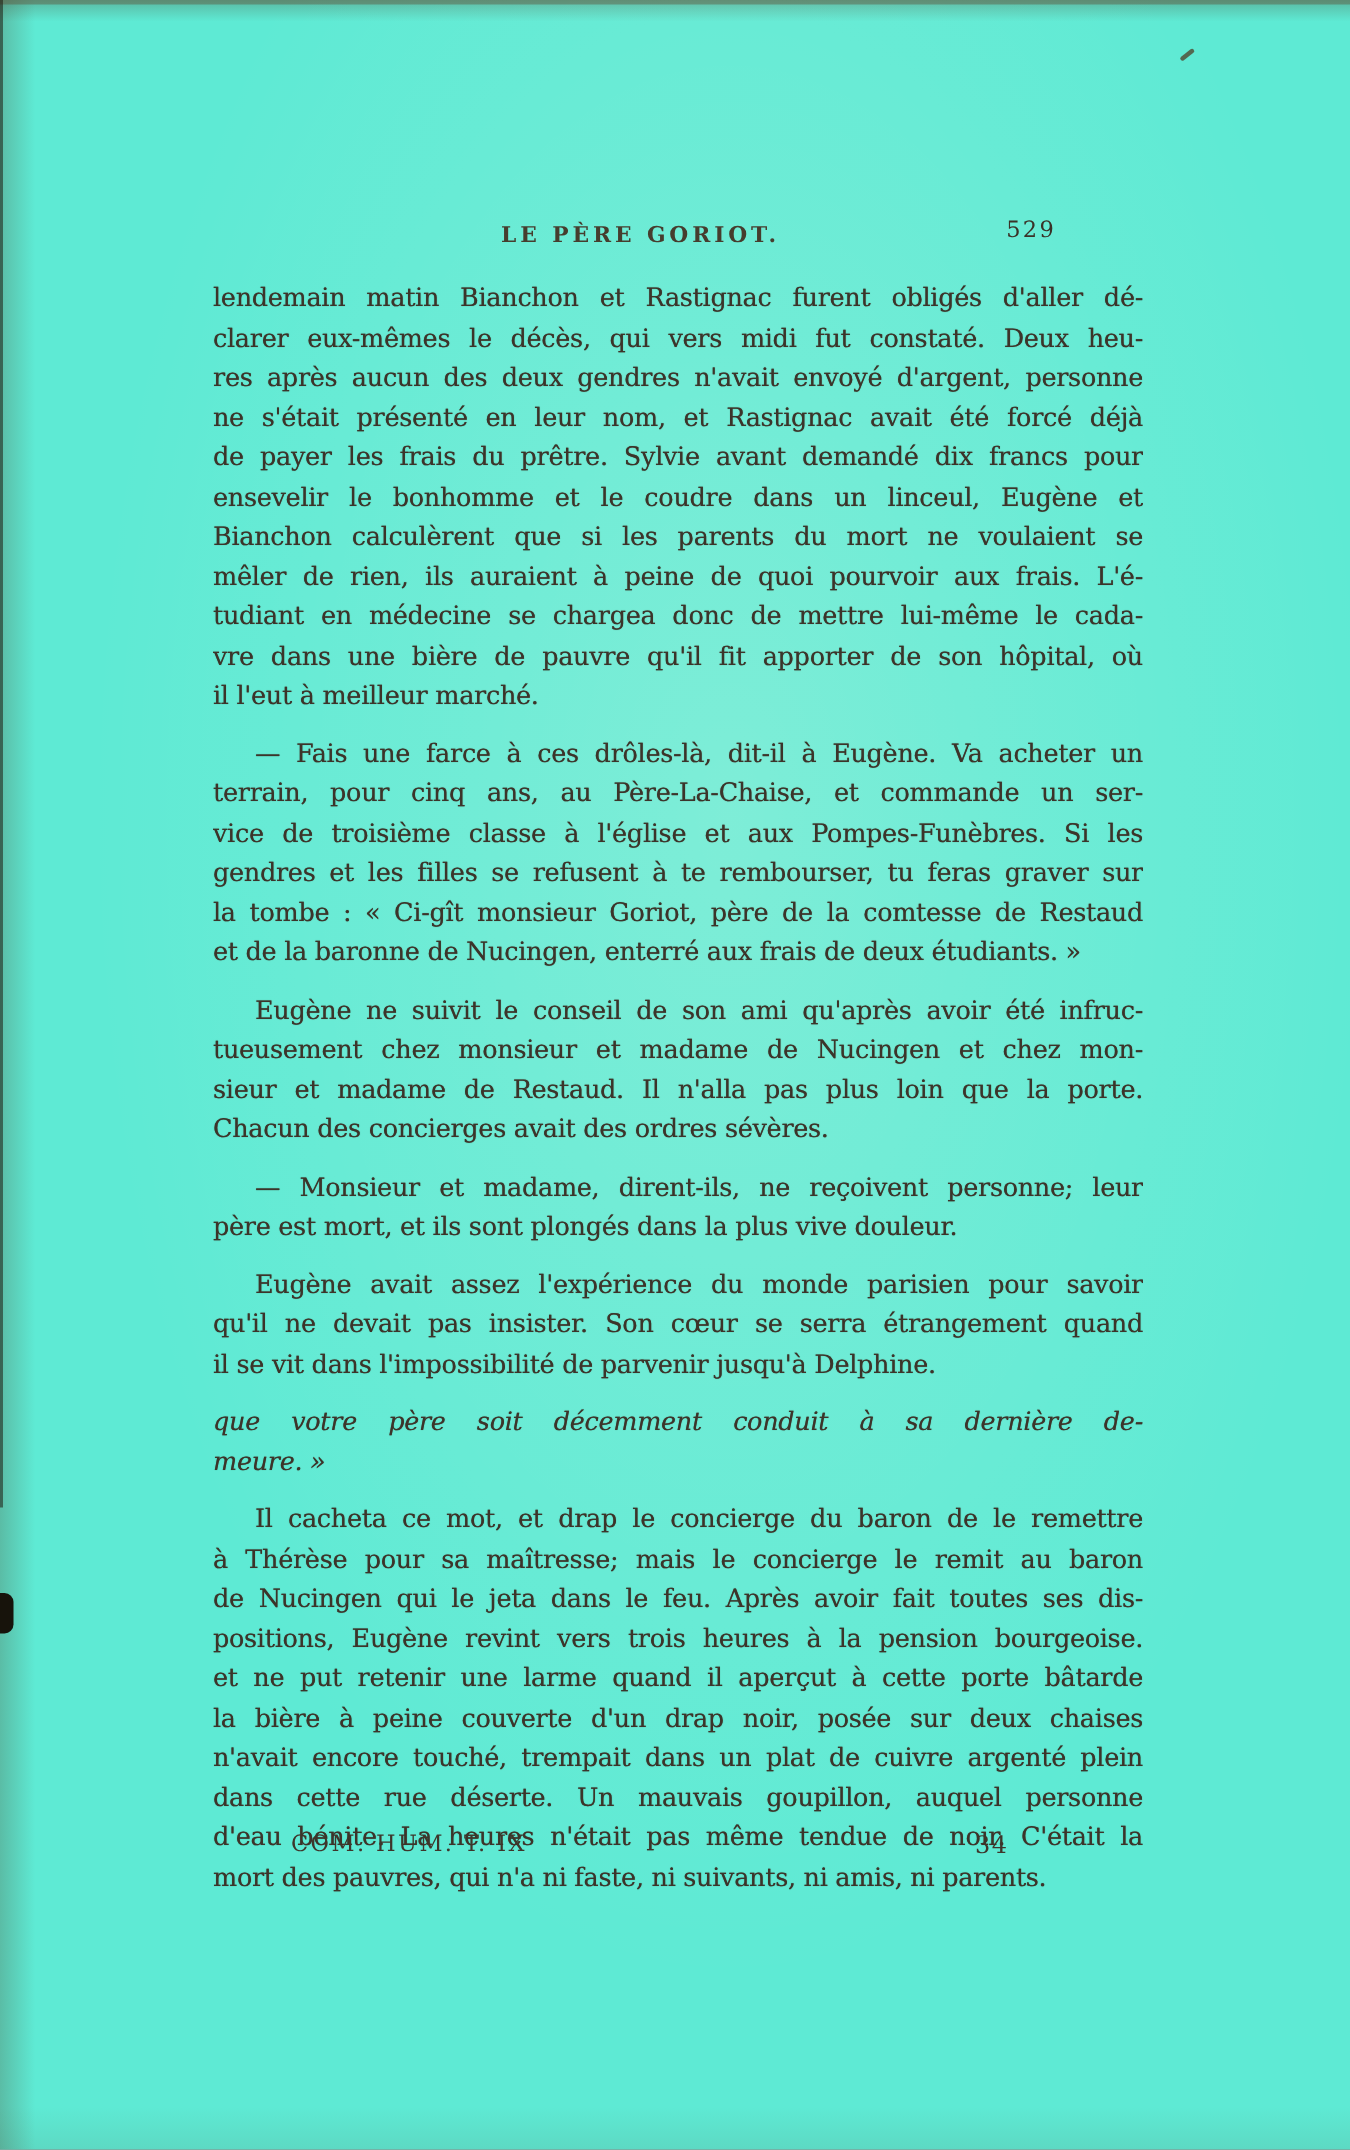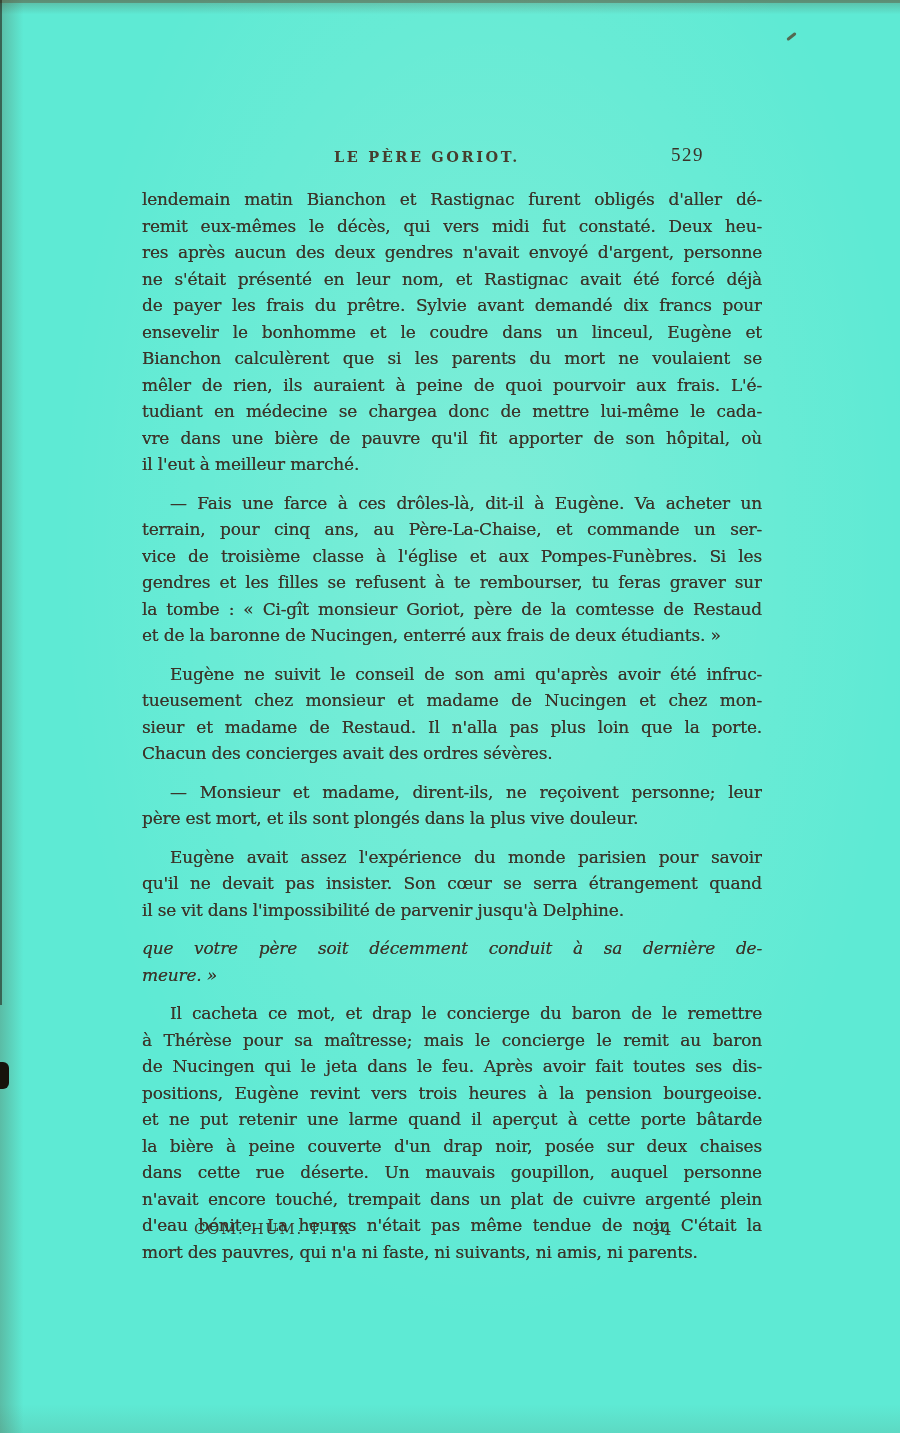--- a/index.html
+++ b/index.html
@@ -22,21 +22,21 @@
   .ink-blob { position:absolute; left:0; top:1062px; width:9px; height:27px; background:#17130b; border-radius:0 6px 6px 0; }
   .corner-mark { position:absolute; left:786px; top:35px; width:11px; height:3px; background:#50482f; transform:rotate(-38deg); border-radius:2px; opacity:.8; }
 
   .textblock { position:absolute; left:130px; top:148px; width:644px; }
   .header { position:relative; height:26px; margin-bottom:11px; }
   .running-title {
     text-align:center; padding-right:50px;
     font-size:14.5px; font-weight:700; letter-spacing:2.6px;
     color:#463d2e;
   }
-  .folio { position:absolute; right:70px; top:-4px; font-size:19px; letter-spacing:1.5px; color:#3a3228;font-family:Liberation Serif, serif; }
+  .folio { position:absolute; right:70px; top:-4px; font-size:15px; letter-spacing:1.5px; color:#3a3228; }
 
   .body {
     font-size:17px; line-height:26.5px; letter-spacing:-0.2px;
     text-align:justify;
     text-shadow:0 0 0.5px rgba(56,46,32,.75);
   }
   .para { margin:12px; }
   .line { white-space:nowrap; overflow:hidden; text-align-last:justify; }
   .line.last { text-align-last:left; }
   .line.indent { text-indent:28px; }
@@ -57,21 +57,21 @@
   <div class="corner-mark"></div>
 
   <div class="textblock">
     <div class="header">
       <div class="running-title">LE PÈRE GORIOT.</div>
       <div class="folio">529</div>
     </div>
     <div class="body">
         <div class="para">
           <div class="line">lendemain matin Bianchon et Rastignac furent obligés d'aller dé-</div>
-          <div class="line">remit eux-mêmes le décès, qui vers midi fut constaté. Deux heu-</div>
+          <div class="line">clarer eux-mêmes le décès, qui vers midi fut constaté. Deux heu-</div>
           <div class="line">res après aucun des deux gendres n'avait envoyé d'argent, personne</div>
           <div class="line">ne s'était présenté en leur nom, et Rastignac avait été forcé déjà</div>
           <div class="line">de payer les frais du prêtre. Sylvie avant demandé dix francs pour</div>
           <div class="line">ensevelir le bonhomme et le coudre dans un linceul, Eugène et</div>
           <div class="line">Bianchon calculèrent que si les parents du mort ne voulaient se</div>
           <div class="line">mêler de rien, ils auraient à peine de quoi pourvoir aux frais. L'é-</div>
           <div class="line">tudiant en médecine se chargea donc de mettre lui-même le cada-</div>
           <div class="line">vre dans une bière de pauvre qu'il fit apporter de son hôpital, où</div>
           <div class="line last">il l'eut à meilleur marché.</div>
         </div>
@@ -102,22 +102,22 @@
           <div class="line"><span class="it">que votre père soit décemment conduit à sa dernière de-</span></div>
           <div class="line last"><span class="it">meure. »</span></div>
         </div>
         <div class="para">
           <div class="line indent">Il cacheta ce mot, et drap le concierge du baron de le remettre</div>
           <div class="line">à Thérèse pour sa maîtresse; mais le concierge le remit au baron</div>
           <div class="line">de Nucingen qui le jeta dans le feu. Après avoir fait toutes ses dis-</div>
           <div class="line">positions, Eugène revint vers trois heures à la pension bourgeoise.</div>
           <div class="line">et ne put retenir une larme quand il aperçut à cette porte bâtarde</div>
           <div class="line">la bière à peine couverte d'un drap noir, posée sur deux chaises</div>
+          <div class="line">n'avait encore touché, trempait dans un plat de cuivre argenté plein</div>
           <div class="line">dans cette rue déserte. Un mauvais goupillon, auquel personne</div>
-          <div class="line">n'avait encore touché, trempait dans un plat de cuivre argenté plein</div>
           <div class="line">d'eau bénite. La heures n'était pas même tendue de noir. C'était la</div>
           <div class="line last">mort des pauvres, qui n'a ni faste, ni suivants, ni amis, ni parents.</div>
         </div>
       </div>
   </div>
 
   <div class="footer">
     <div class="footer-left">COM. HUM. T. IX</div>
     <div class="footer-right">34</div>
   </div>

